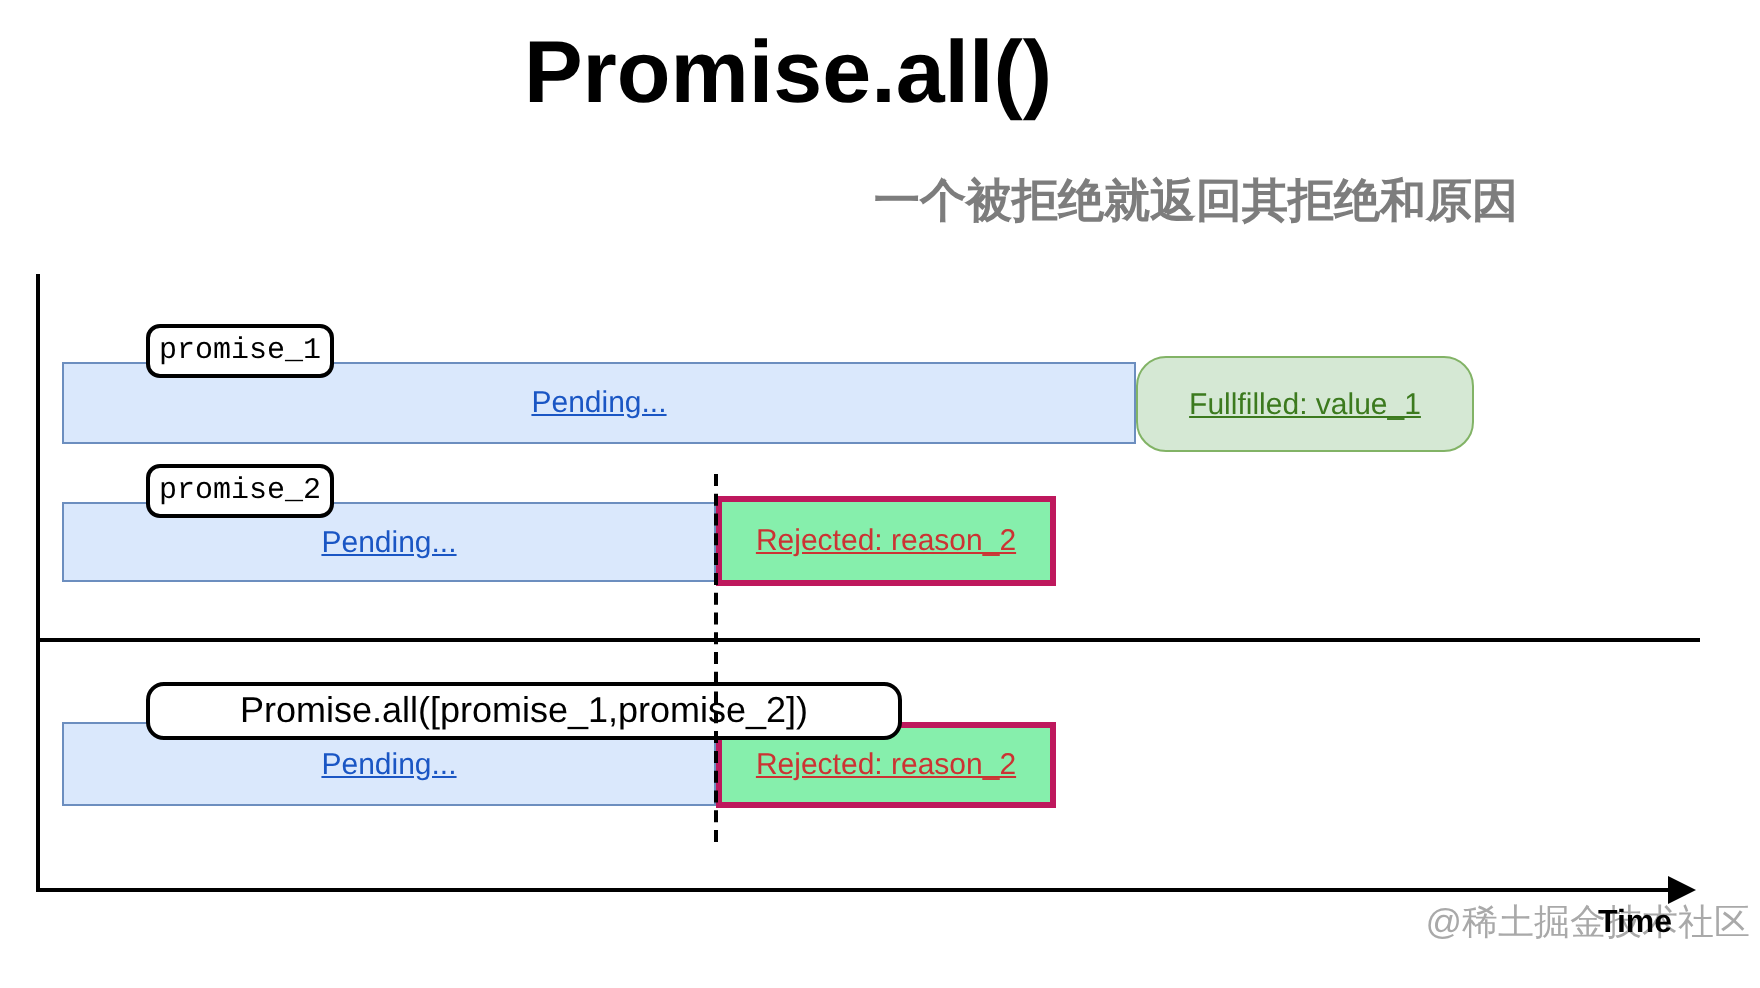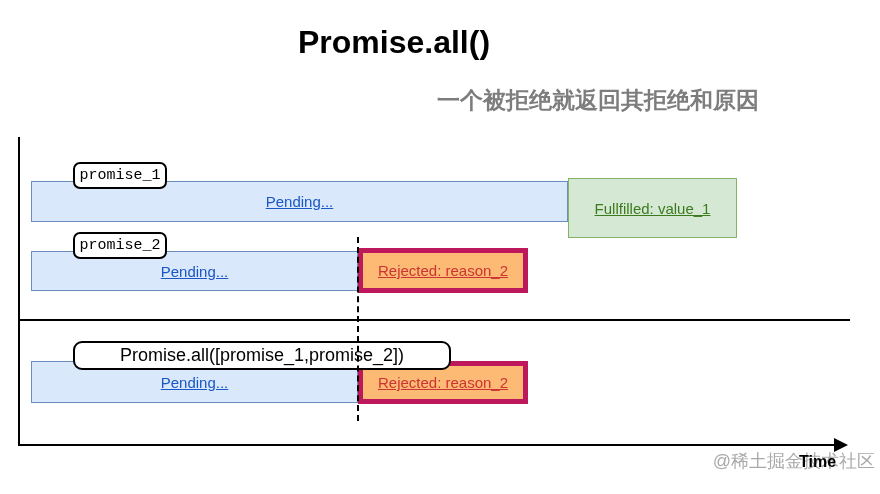--- a/index.html
+++ b/index.html
@@ -1,22 +1,22 @@
 <!DOCTYPE html>
 <html><head>
 <meta charset="utf-8">
 <style>
   html,body{margin:0;padding:0;background:#ffffff;}
   #canvas{
     position:relative;width:880px;height:494px;background:#ffffff;overflow:hidden;
     font-family:"Liberation Sans", sans-serif;
   }
   .title{
-    position:absolute;left:0;top:24px;width:788px;text-align:center;
-    font-size:32px;font-weight:bold;color:#000;letter-spacing:0px;
+    position:absolute;left:0;top:12px;width:788px;text-align:center;
+    font-size:44px;font-weight:bold;color:#000;letter-spacing:0px;
   }
   .subtitle{
     position:absolute;left:437px;top:85px;width:360px;
     font-size:23px;font-weight:bold;color:#7d7d7d;white-space:nowrap;
   }
   
   .v-axis{position:absolute;left:18px;top:137px;width:2px;height:309px;background:#000;}
   .separator{position:absolute;left:18px;top:319px;width:832px;height:2px;background:#000;}
   .t-axis{position:absolute;left:18px;top:444px;width:818px;height:2px;background:#000;}
   .arrowhead{
@@ -33,24 +33,24 @@
     font-family:"Liberation Mono","DejaVu Sans Mono",monospace;font-size:15px;color:#000;margin-left:36px;
   }
   .tag-sans{font-family:"Liberation Sans",sans-serif;font-size:18px;border-radius:9px;}
   
   .bar{
     position:absolute;box-sizing:border-box;display:flex;align-items:center;justify-content:center;
     font-size:15px;z-index:1;text-decoration:underline;
   }
   .pending{background:#dae8fc;border:1px solid #6c8ebf;color:#1a56c4;}
   .fulfilled{background:#d5e8d4;border:1px solid #82b366;color:#3c7a1e;}
-  .rejected{background:#fdba74;border:5px solid #be185d;color:#cc3333;}
+  .rejected{background:#86efac;border:3px solid #be185d;color:#cc3333;}
   
   .row1-pending{left:31px;top:181px;width:537px;height:41px;}
-  .row1-fulfilled{left:568px;top:178px;width:169px;height:60px;}
+  .row1-fulfilled{left:568px;top:178px;width:169px;height:48px;border-radius:15px;}
   .row2-pending{left:31px;top:251px;width:327px;height:40px;}
   .row2-rejected{left:358px;top:248px;width:170px;height:45px;}
   .row3-pending{left:31px;top:361px;width:327px;height:42px;}
   .row3-rejected{left:358px;top:361px;width:170px;height:43px;}
   .tag1{left:37px;top:162px;width:94px;height:27px;}
   .tag2{left:37px;top:232px;width:94px;height:27px;}
   .tag3{left:37px;top:341px;width:378px;height:29px;}
   .dashed-line{
     position:absolute;left:357px;top:237px;height:184px;width:0;
     border-left:2px dashed #000;z-index:3;

